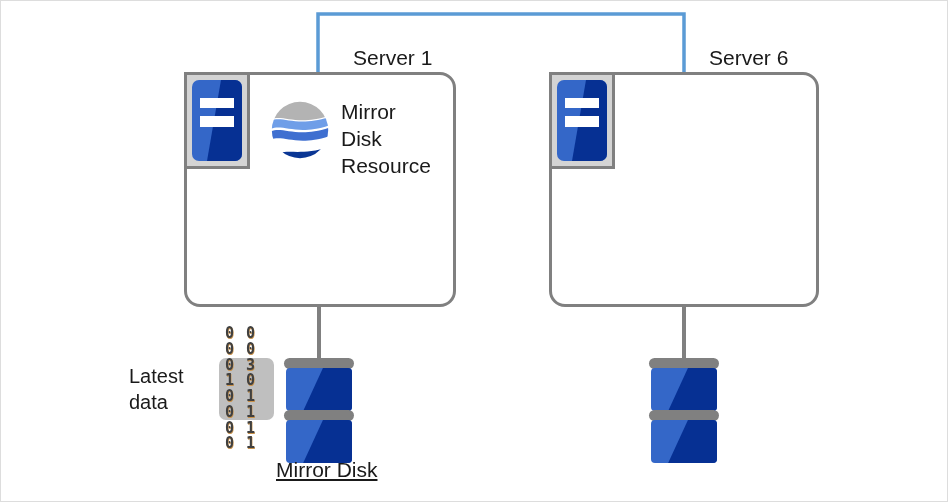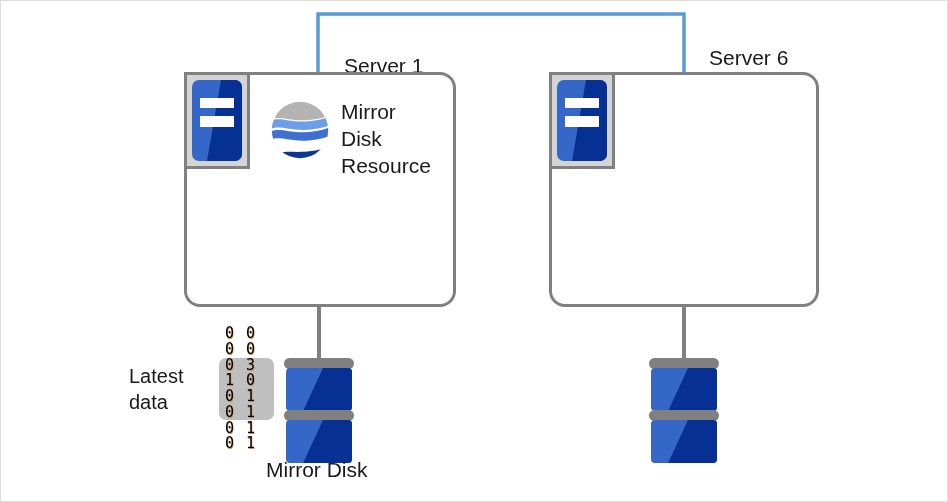--- a/index.html
+++ b/index.html
@@ -133,42 +133,42 @@
     border-radius: 7px;
     padding: 5px 6px;
     box-sizing: border-box;
     display: flex;
     flex-direction: column;
     justify-content: center;
   }
   .binary-row {
     font-family: "DejaVu Sans Mono", monospace;
     font-size: 15px;
-    font-weight: normal;
-    color: #000000;
+    font-weight: bold;
+    color: #404040;
     letter-spacing: 1.5px;
     line-height: 1.05;
     text-shadow: 0.5px 0.5px 0 #c8914a;
   }
 
   
   .globe-icon {
     position: absolute;
   }
 </style>
 </head>
 <body>
 
 <div id="canvas">
 
   <svg class="interconnect" style="left:310px; top:6px; width:384px; height:70px;">
     <polyline points="7,70 7,7 373,7 373,70" fill="none" stroke="#5b9bd5" stroke-width="3.5"></polyline>
   </svg>
 
-  <div class="label label-server" style="left:343px; top:44px;margin-top:8px;">Server 1</div>
+  <div class="label label-server" style="left:352px; top:44px;">Server 1</div>
 
   <div class="server-box" style="left:183px; top:71px; width:272px; height:235px;"></div>
 
   <div class="server-icon" style="left:183px; top:71px; width:66px; height:97px;">
     <div class="server-icon-inner">
       <div class="server-led led-1"></div>
       <div class="server-led led-2"></div>
     </div>
   </div>
 
@@ -191,21 +191,21 @@
 
   <div class="connector" style="left:316px; top:306px; width:4px; height:53px;"></div>
 
   <div class="disk-stack" style="left:283px; top:357px; width:70px; height:106px;">
     <div class="disk-bar" style="top:0px;"></div>
     <div class="disk-body" style="top:10px;"></div>
     <div class="disk-bar" style="top:52px;"></div>
     <div class="disk-body" style="top:62px;"></div>
   </div>
 
-  <div class="label label-disk" style="left:265px; top:456px;">Mirror Disk</div>
+  <div class="label label-disk" style="left:275px; top:456px;text-decoration:underline;">Mirror Disk</div>
 
   <div class="label label-latest" style="left:128px; top:363px; width:88px;"><span>Latest</span><br><span>data</span></div>
 
   <div class="binary-chip" style="left:218px; top:357px; width:55px; height:62px;">
     <div class="binary-row">0 0 0 0</div>
     <div class="binary-row">0 3 1 0</div>
     <div class="binary-row">0 1 0 1</div>
     <div class="binary-row">0 1 0 1</div>
   </div>
 

